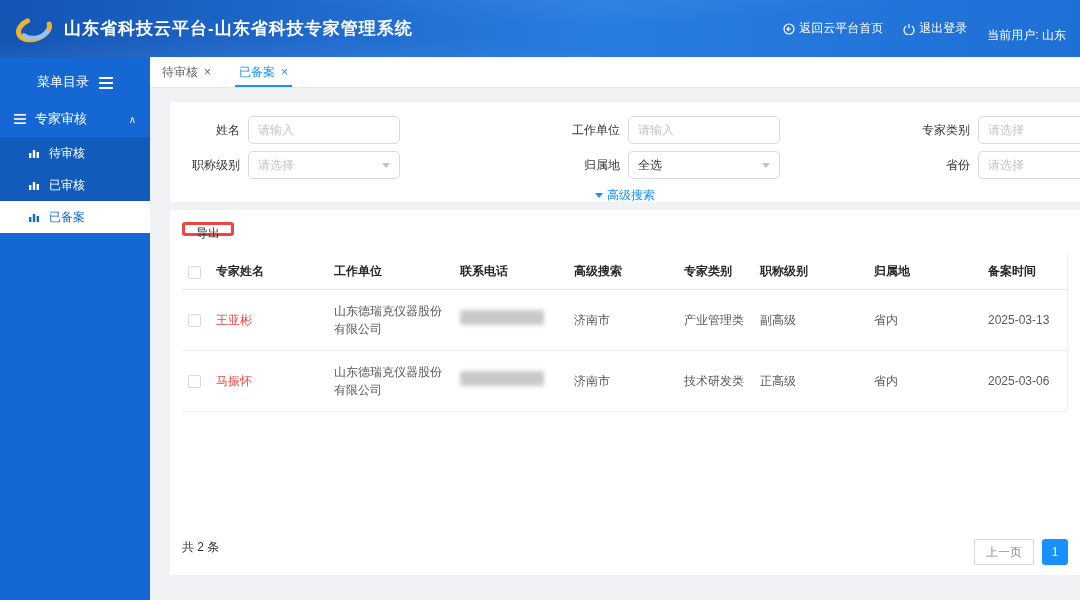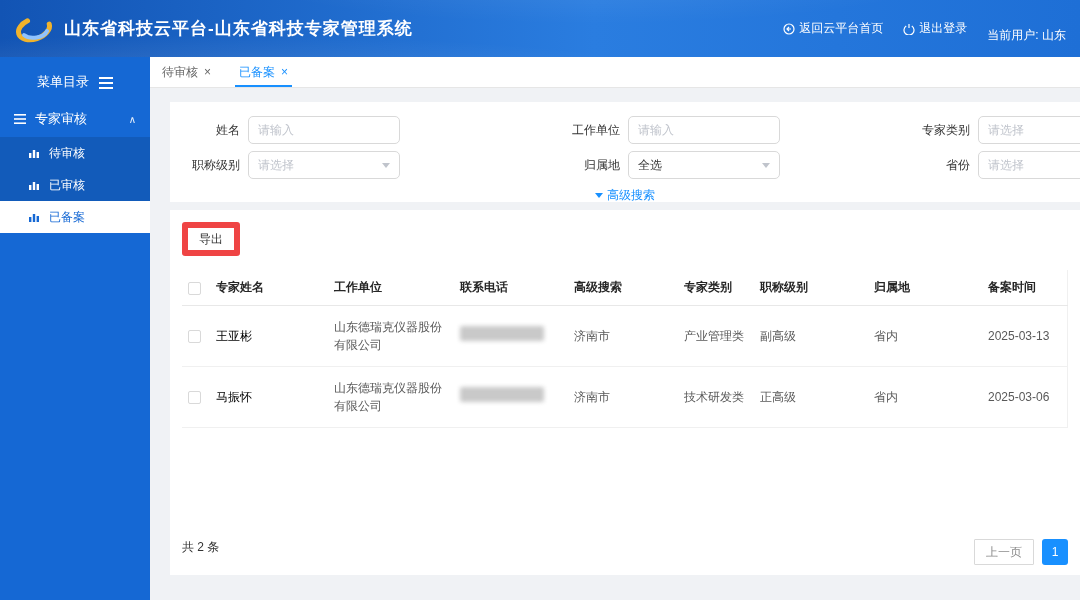--- a/index.html
+++ b/index.html
@@ -49,28 +49,28 @@
   .select { display:flex; align-items:center; justify-content:space-between; cursor:pointer; }
   .select.wide { width:200px; }
   .select .ph { color:#c0c4cc; }
   .select .val { color:#333; }
   .caret-down { width:0; height:0; border-left:4px solid transparent; border-right:4px solid transparent; border-top:5px solid #c0c4cc; flex:none; }
   .advanced { text-align:center; margin-top:7px; color:#1890ff; cursor:pointer; }
   .adv-caret { display:inline-block; width:0; height:0; border-left:4px solid transparent; border-right:4px solid transparent; border-top:5px solid #1890ff; margin-right:4px; vertical-align:middle; }
 
   
   .card2 { position:absolute; left:20px; right:0; top:153px; bottom:25px; background:#fff; padding:12px; }
-  .export-btn { height:34px; padding:0 11px; border:6px solid #ef4444; background:#fff; border-radius:3px; font-size:12px; color:#333; cursor:pointer; font-family:"Liberation Sans",sans-serif; }
+  .export-btn { height:14px; padding:0 11px; border:3px solid #ef4444; background:#fff; border-radius:3px; font-size:12px; color:#333; cursor:pointer; font-family:"Liberation Sans",sans-serif; }
   table { width:100%; border-collapse:collapse; table-layout:fixed; margin-top:14px; font-size:12px; }
   th { font-weight:bold; color:#262626; text-align:left; padding:9px 8px; border-bottom:1px solid #e8e8e8; }
   td { padding:12px 8px; color:#595959; border-bottom:1px solid #f0f0f0; vertical-align:middle; line-height:1.5; }
   th:first-child, td:first-child { padding-left:6px; }
   th:last-child, td:last-child { border-right:1px solid #f0f0f0; }
   .cb { display:inline-block; width:13px; height:13px; border:1px solid #d9d9d9; border-radius:2px; background:#fff; vertical-align:middle; cursor:pointer; }
-  .link { color:#000000; cursor:pointer; }
+  .link { color:#ef4444; cursor:pointer; }
   .redacted { display:inline-block; width:84px; height:15px; background:#c9c9c9; border-radius:2px; filter:blur(2px); }
 
   .tfoot { position:absolute; left:12px; right:12px; bottom:10px; display:flex; align-items:flex-start; justify-content:space-between; color:#333; }
   .pager { display:flex; align-items:center; gap:8px; }
   .prev-btn { height:26px; padding:0 11px; border:1px solid #d9d9d9; border-radius:1px; background:#fff; color:#8c8c8c; font-size:12px; cursor:pointer; font-family:"Liberation Sans",sans-serif; }
   .pnum { width:26px; height:26px; background:#1890ff; color:#fff; border-radius:3px; display:flex; align-items:center; justify-content:center; cursor:pointer; }
 </style>
 </head>
 <body>
 

